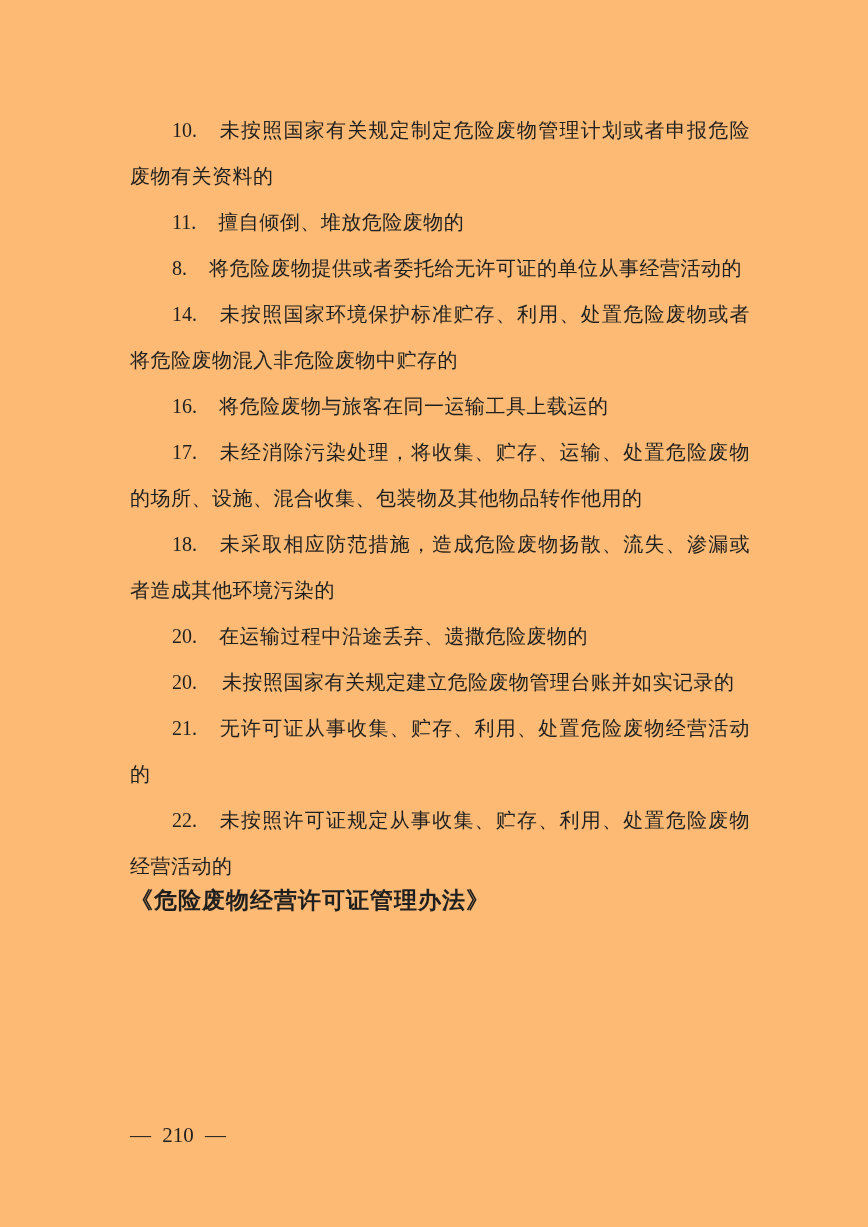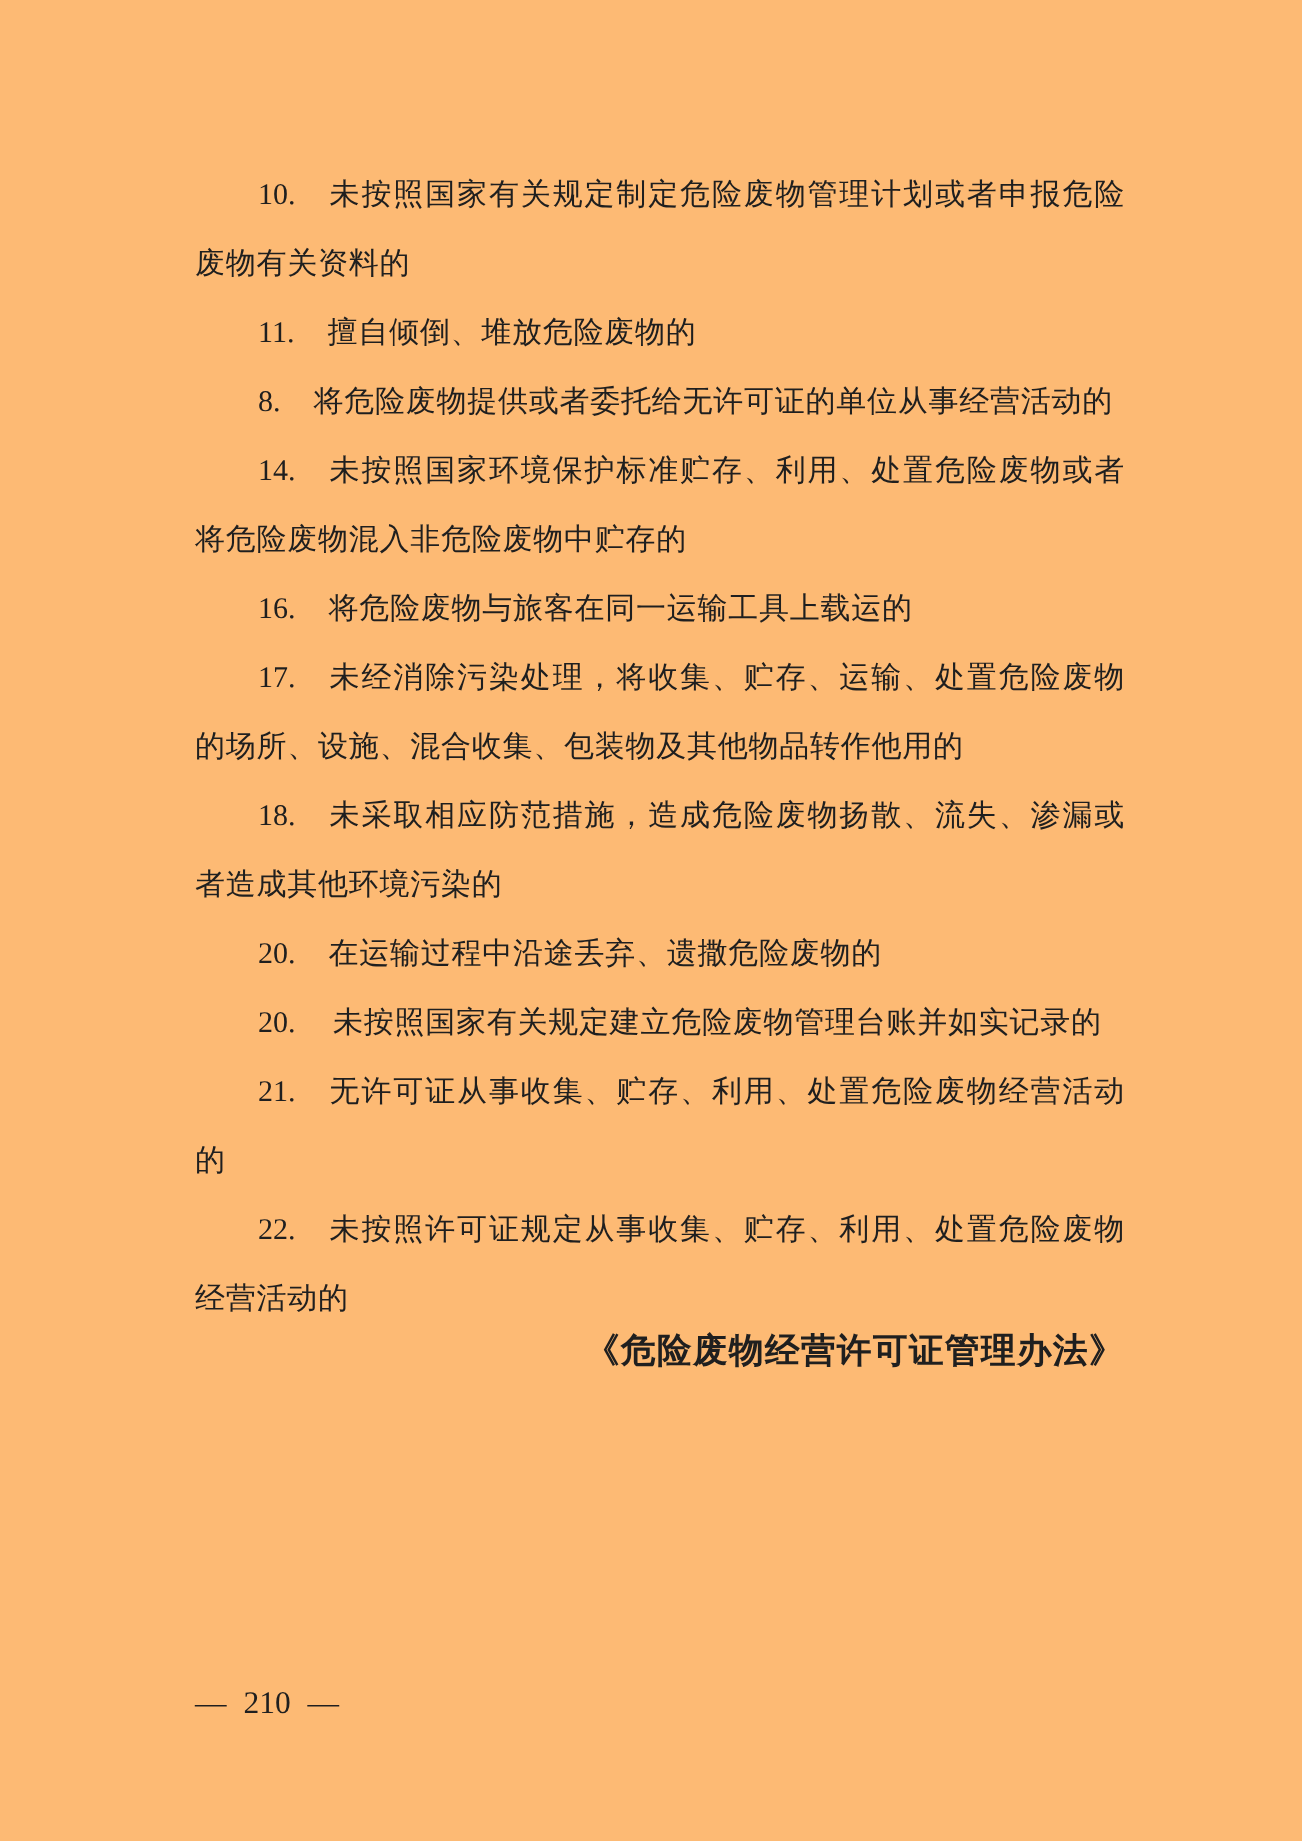--- a/index.html
+++ b/index.html
@@ -41,21 +41,21 @@
     margin-right: 22px;
   }
   .item.tight-num .num {
     margin-right: 25px;
   }
   .doc-heading {
     margin: -12px 0 0 0;
     font-size: 23px;
     line-height: 46px;
     font-weight: 700;
-    text-align: right;
+    text-align: left;
     font-family: "Liberation Sans", "DejaVu Sans", sans-serif;
     letter-spacing: 1px;
   }
   .footer-page-number {
     position: absolute;
     left: 130px;
     top: 1120px;
     font-size: 21px;
     line-height: 30px;
     word-spacing: 6px;

